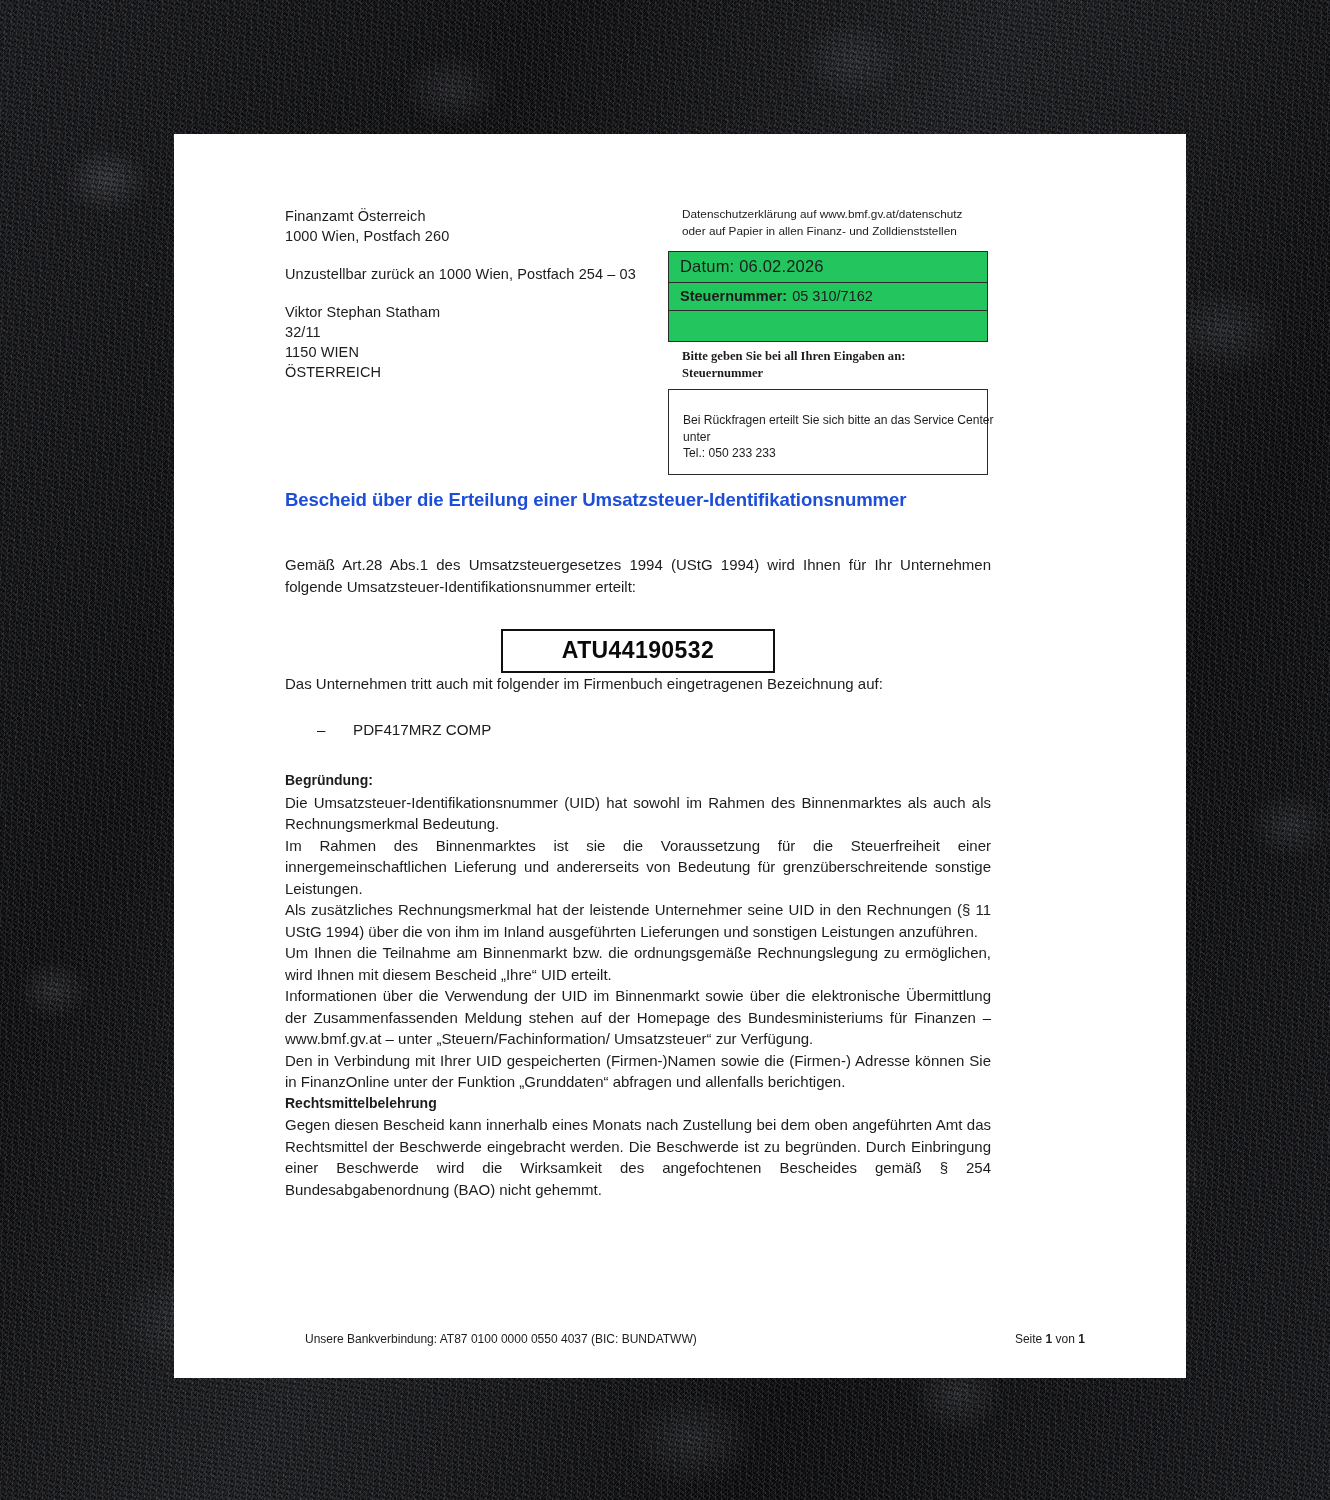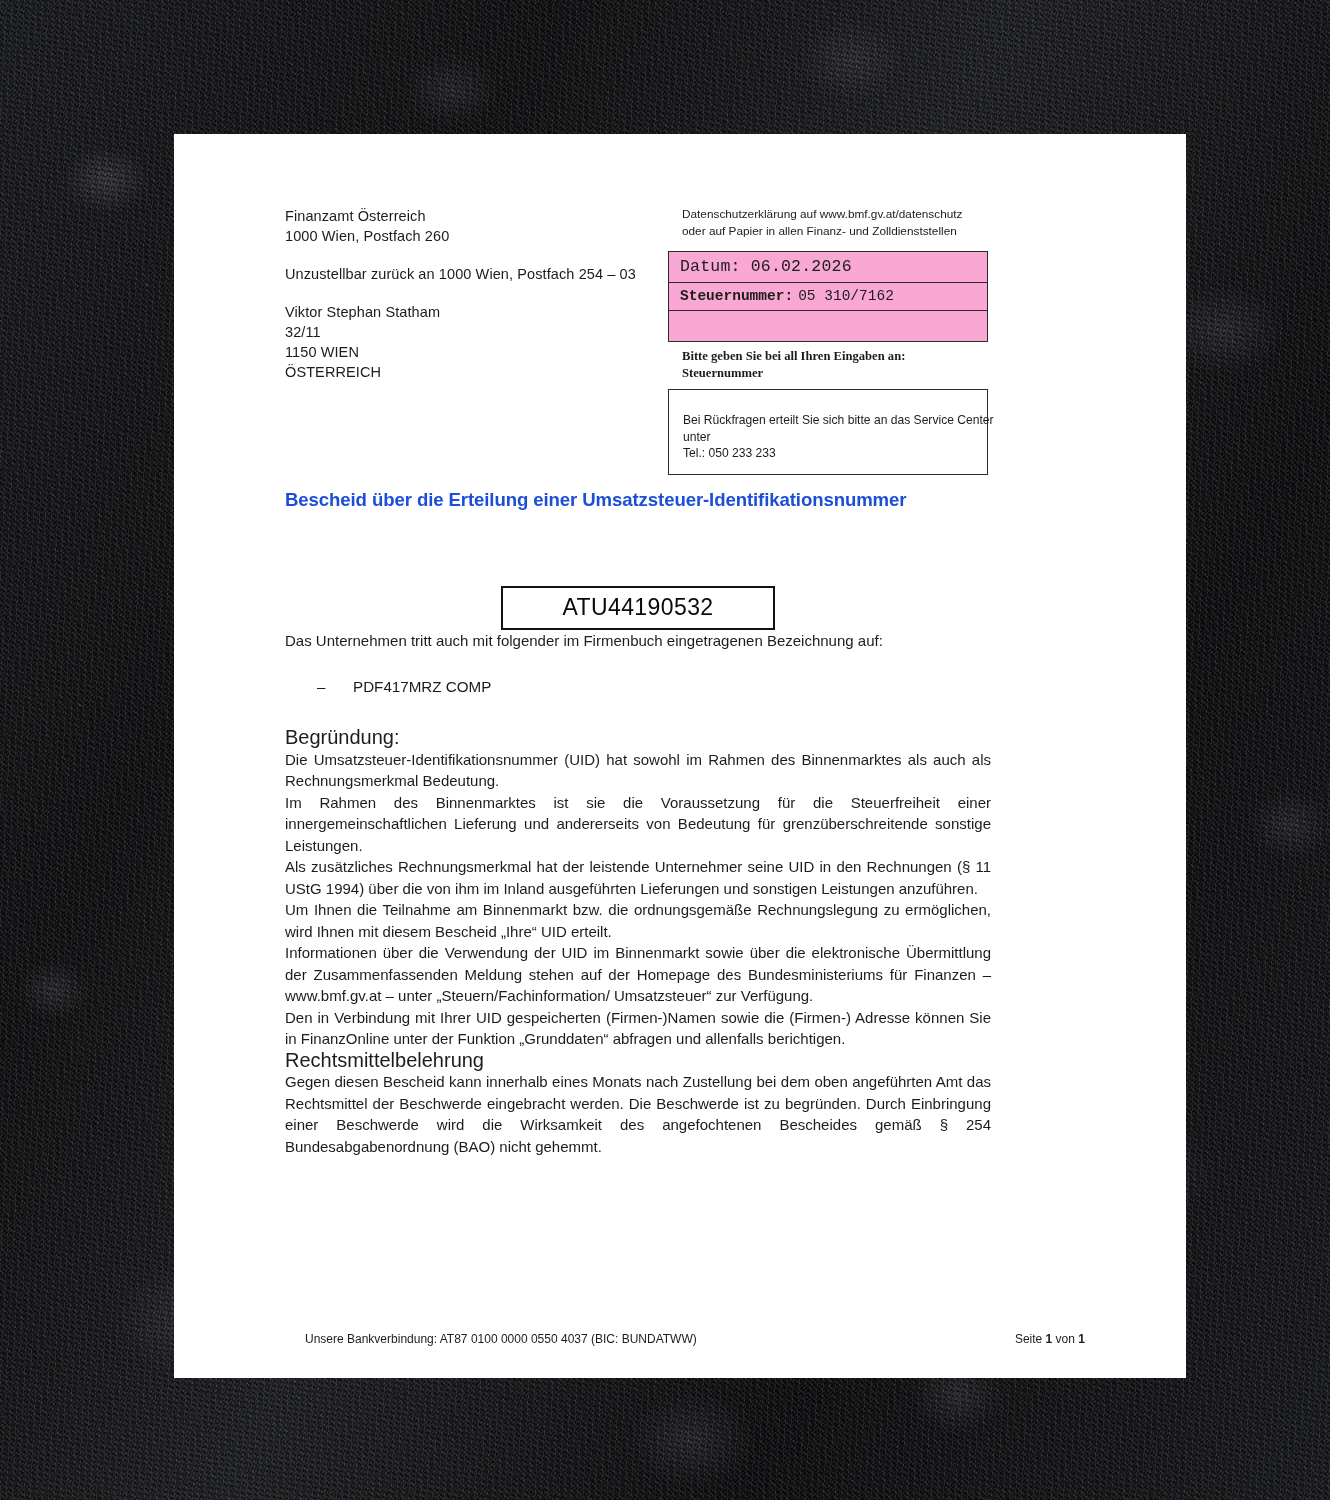--- a/index.html
+++ b/index.html
@@ -108,22 +108,21 @@
     font-size: 11.8px;
     line-height: 17px;
     padding-left: 14px;
     margin-bottom: 11px;
     color: #1c1c1c;
   }
   .privacy .ln { white-space: nowrap; }
 
   .boxstack {
     border: 1.6px solid #2b2b2b;
-    background: #f9a8d4;
-    font-family: Liberation Mono, monospace;
+    background: #22c55e;
   }
   .boxstack .cell {
     border-bottom: 1.6px solid #2b2b2b;
     padding: 5px 11px 6px 11px;
     min-height: 28px;
     display: flex;
     align-items: center;
     white-space: nowrap;
   }
   .boxstack .cell:last-child { border-bottom: none; }
@@ -186,39 +185,39 @@
   .uid-box {
     border: 2.6px solid #111;
     width: 274px;
     height: 44px;
     display: flex;
     align-items: center;
     justify-content: center;
   }
   .uid-text {
     font-size: 23px;
-    font-weight: normal;
+    font-weight: bold;
     letter-spacing: .4px;
     color: #0a0a0a;
   }
 
   .firmen-intro { margin-top: 36px; }
   .firmen-item {
     margin-top: 24px;
     padding-left: 32px;
     display: flex;
     gap: 23px;
     font-size: 15.2px;
   }
   .firmen-item .dash { width: 13px; }
 
   .sec { margin-top: 30px; }
   .sec-head {
-    font-weight: normal;
-    font-size: 20px;
+    font-weight: bold;
+    font-size: 14px;
     margin-bottom: 0;
   }
   .sec .para { margin: 0; }
 
   .rm-sec { }
 
   
   .footer {
     position: absolute;
     left: 0;
@@ -290,20 +289,21 @@
         <div class="ln">unter</div>
         <div class="ln">Tel.: 050 233 233</div>
       </div>
 
     </div>
 
     <div class="doc-title">Bescheid über die Erteilung einer Umsatzsteuer-Identifikationsnummer</div>
 
     <div class="body-area">
 
+      <p class="just">Gemäß Art.28 Abs.1 des Umsatzsteuergesetzes 1994 (UStG 1994) wird Ihnen für Ihr Unternehmen folgende Umsatzsteuer-Identifikationsnummer erteilt:</p>
 
       <div class="uid-wrap">
         <div class="uid-box">
           <span class="uid-text">ATU44190532</span>
         </div>
       </div>
 
       <p class="plain firmen-intro">Das Unternehmen tritt auch mit folgender im Firmenbuch eingetragenen Bezeichnung auf:</p>
 
       <div class="firmen-item">

